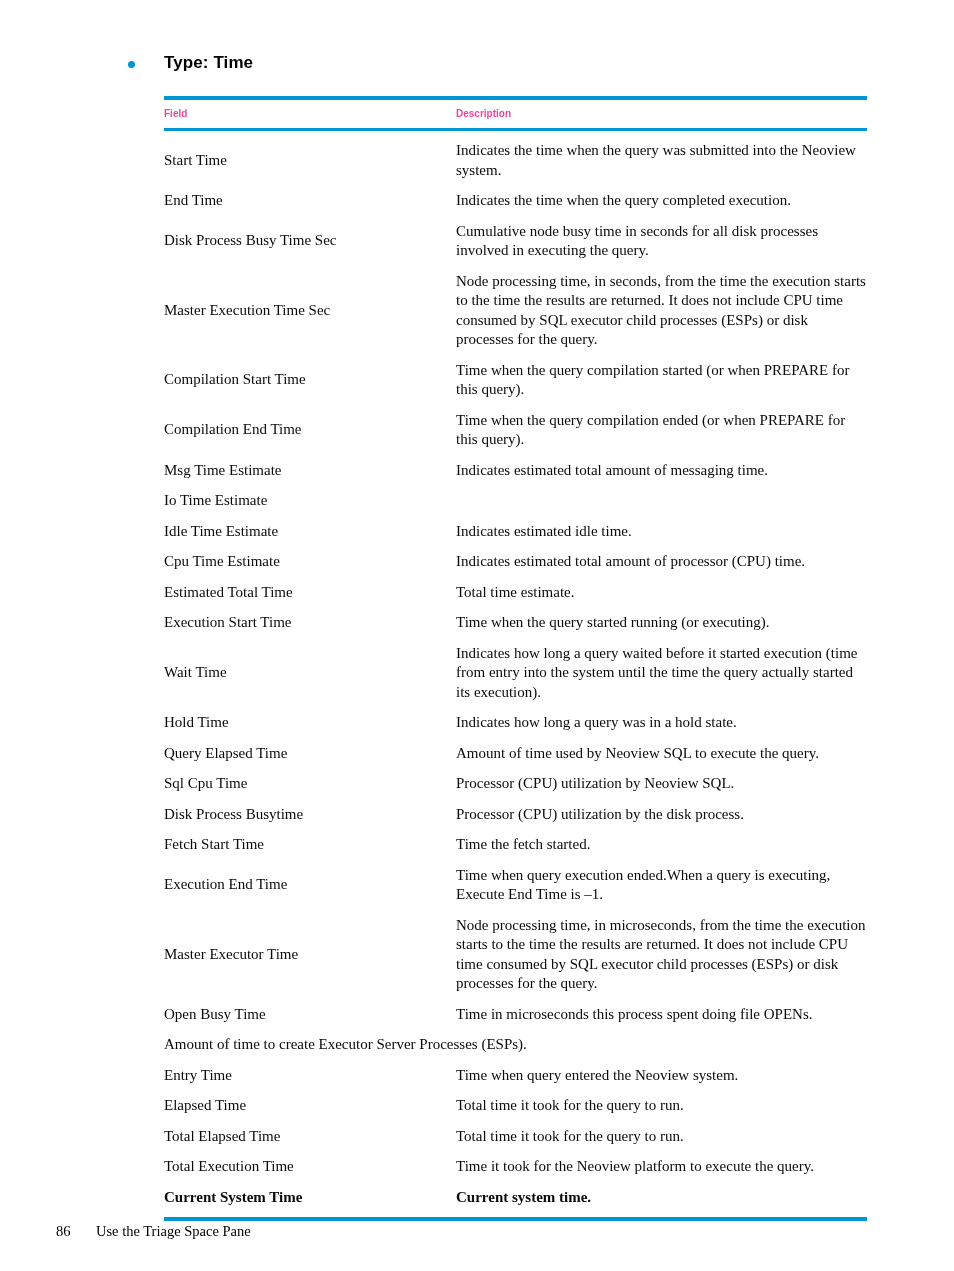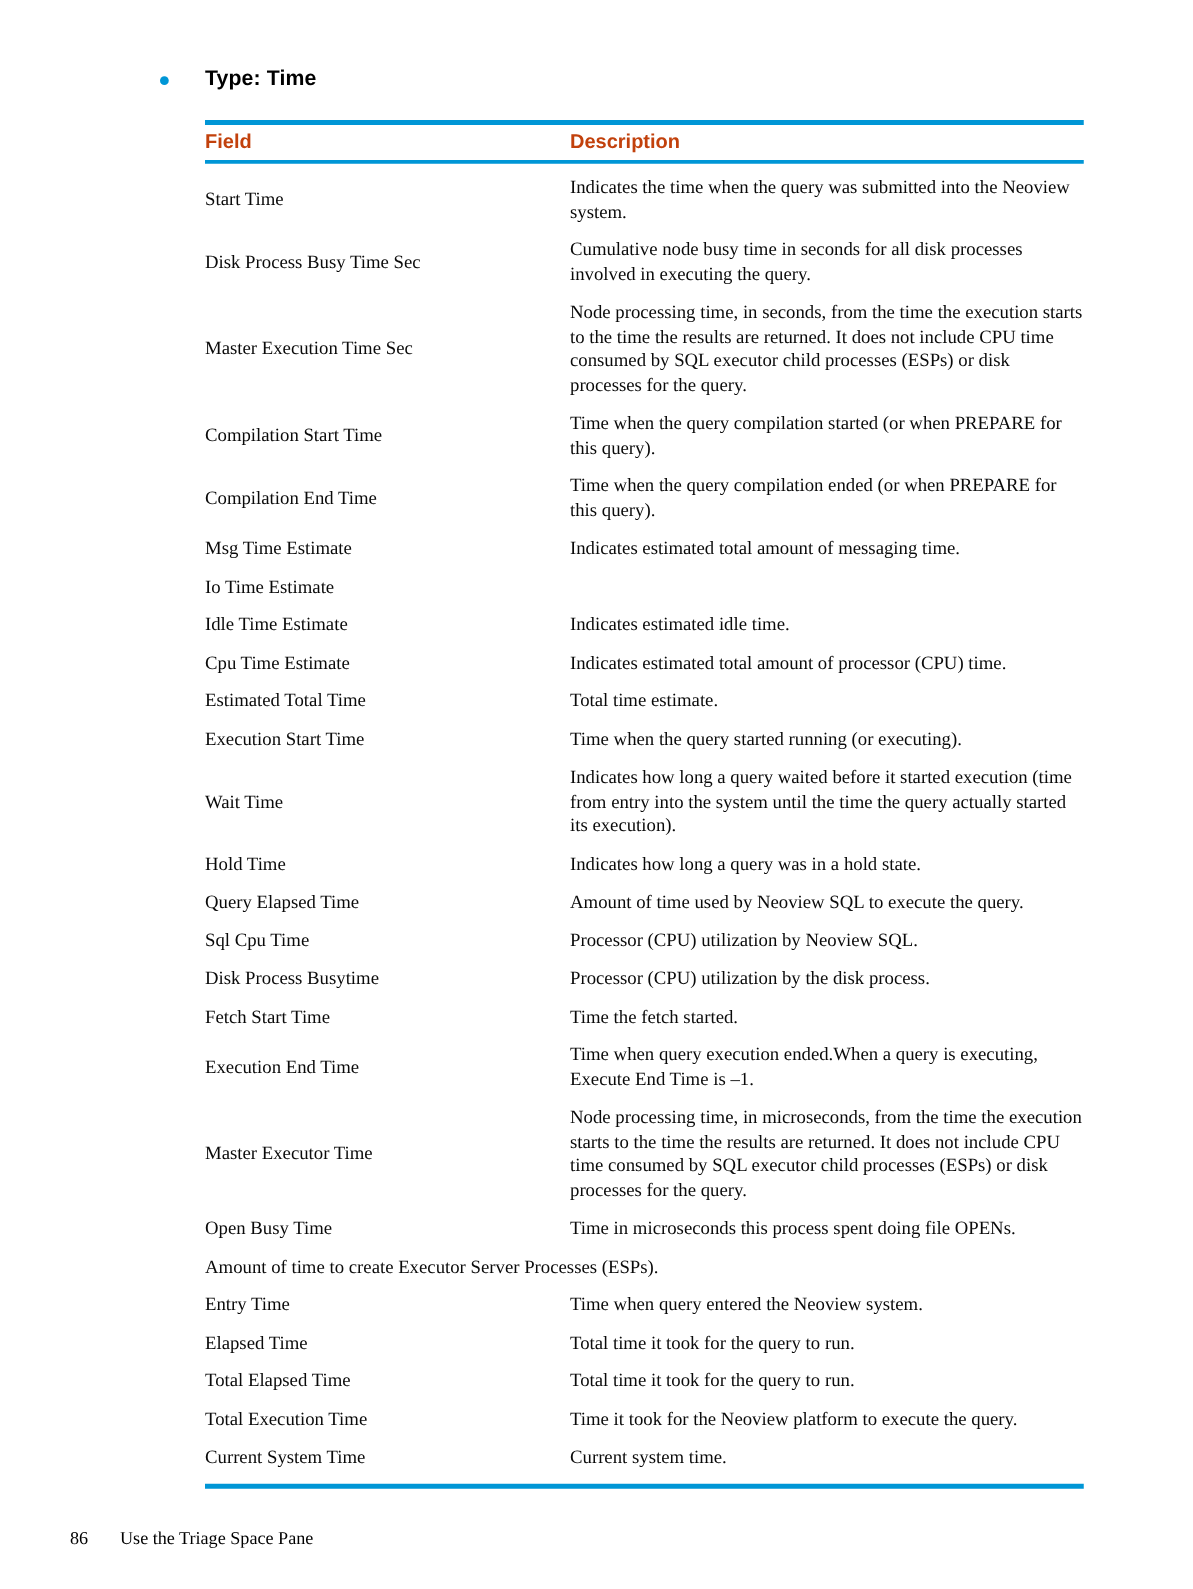--- a/index.html
+++ b/index.html
@@ -63,23 +63,23 @@
   .rule.thin {
     height: 3px;
   }
   .thead {
     display: flex;
     padding: 6px 0 6px 0;
   }
   .thead .cell {
     font-family: "Liberation Sans", "DejaVu Sans", sans-serif;
     font-weight: bold;
-    font-size: 16px;
+    font-size: 10px;
     line-height: 16px;
-    color: #c2410c;
+    color: #ec4899;
   }
   .col-field {
     width: 292px;
     flex: 0 0 292px;
     padding-right: 8px;
     box-sizing: border-box;
   }
   .col-desc {
     flex: 1 1 auto;
   }
@@ -87,20 +87,21 @@
     padding-top: 10px;
     padding-bottom: 8px;
   }
   .trow {
     display: flex;
     align-items: center;
     margin-bottom: 11px;
   }
   .trow:last-child {
     margin-bottom: 2px;
+    font-weight: bold;
   }
   .trow .cell {
     font-family: "Liberation Serif", "DejaVu Serif", serif;
     font-size: 15px;
     line-height: 19.5px;
     color: #0a0a0a;
   }
   .trow .col-desc {
     max-width: 412px;
   }
@@ -145,20 +146,24 @@
 
     <div class="rule thin"></div>
 
     <div class="tbody">
 
       <div class="trow">
         <div class="cell col-field">Start Time</div>
         <div class="cell col-desc">Indicates the time when the query was submitted into the Neoview system.</div>
       </div>
       <div class="trow">
+        <div class="cell col-field">End Time</div>
+        <div class="cell col-desc">Indicates the time when the query completed execution.</div>
+      </div>
+      <div class="trow">
         <div class="cell col-field">Disk Process Busy Time Sec</div>
         <div class="cell col-desc">Cumulative node busy time in seconds for all disk processes involved in executing the query.</div>
       </div>
       <div class="trow">
         <div class="cell col-field">Master Execution Time Sec</div>
         <div class="cell col-desc">Node processing time, in seconds, from the time the execution starts to the time the results are returned. It does not include CPU time consumed by SQL executor child processes (ESPs) or disk processes for the query.</div>
       </div>
       <div class="trow">
         <div class="cell col-field">Compilation Start Time</div>
         <div class="cell col-desc">Time when the query compilation started (or when PREPARE for this query).</div>

